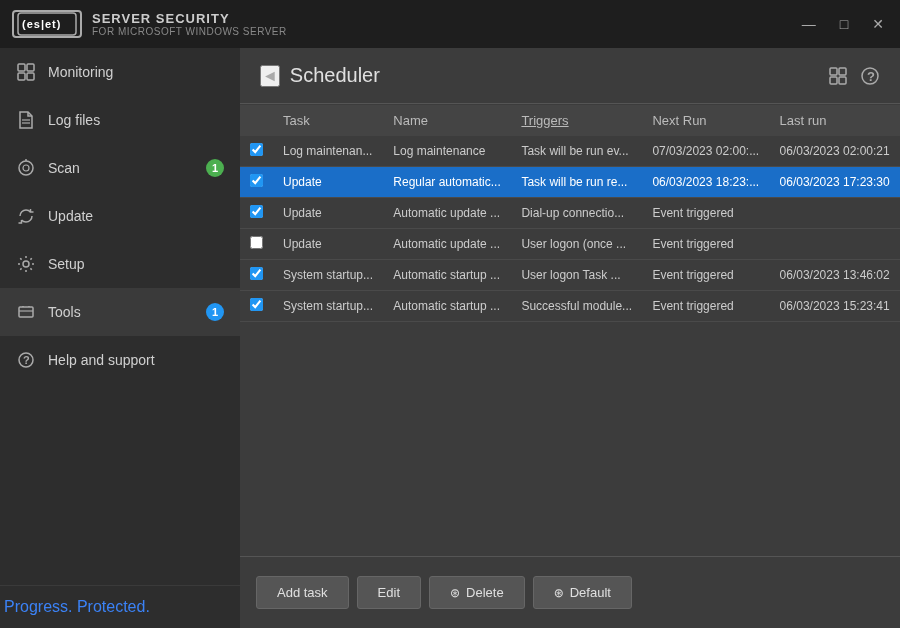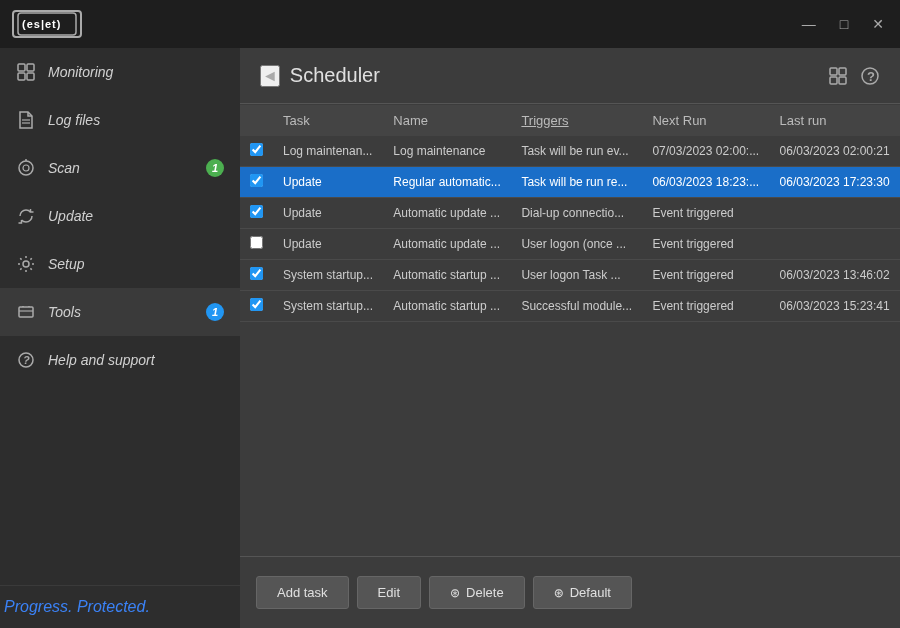--- a/index.html
+++ b/index.html
@@ -75,21 +75,20 @@
       overflow: hidden;
     }
 
     
     .sidebar {
       width: 240px;
       background: #2d2d2d;
       display: flex;
       flex-direction: column;
       flex-shrink: 0;
-      font-style: italic;
     }
     .sidebar-item {
       display: flex;
       align-items: center;
       padding: 14px 16px;
       color: #ccc;
       cursor: pointer;
       position: relative;
       gap: 12px;
     }
@@ -257,20 +256,24 @@
 </head>
 <body>
 
 <div class="title-bar">
   <div class="title-bar-logo">
     <div class="eset-logo">
       <svg width="60" height="24" viewBox="0 0 60 24">
         <rect x="1" y="1" width="58" height="22" rx="3" fill="none" stroke="#aaa" stroke-width="1.5"></rect>
         <text x="5" y="16" fill="#fff" font-size="11" font-weight="bold" font-family="Arial">(es|et)</text>
       </svg>
+    </div>
+    <div>
+      <div class="title-bar-text">SERVER SECURITY</div>
+      <div class="title-bar-subtitle">FOR MICROSOFT WINDOWS SERVER</div>
     </div>
   </div>
   <div class="title-bar-controls">
     <button class="title-bar-btn">—</button>
     <button class="title-bar-btn">□</button>
     <button class="title-bar-btn">✕</button>
   </div>
 </div>
 
 <div class="main-layout">

